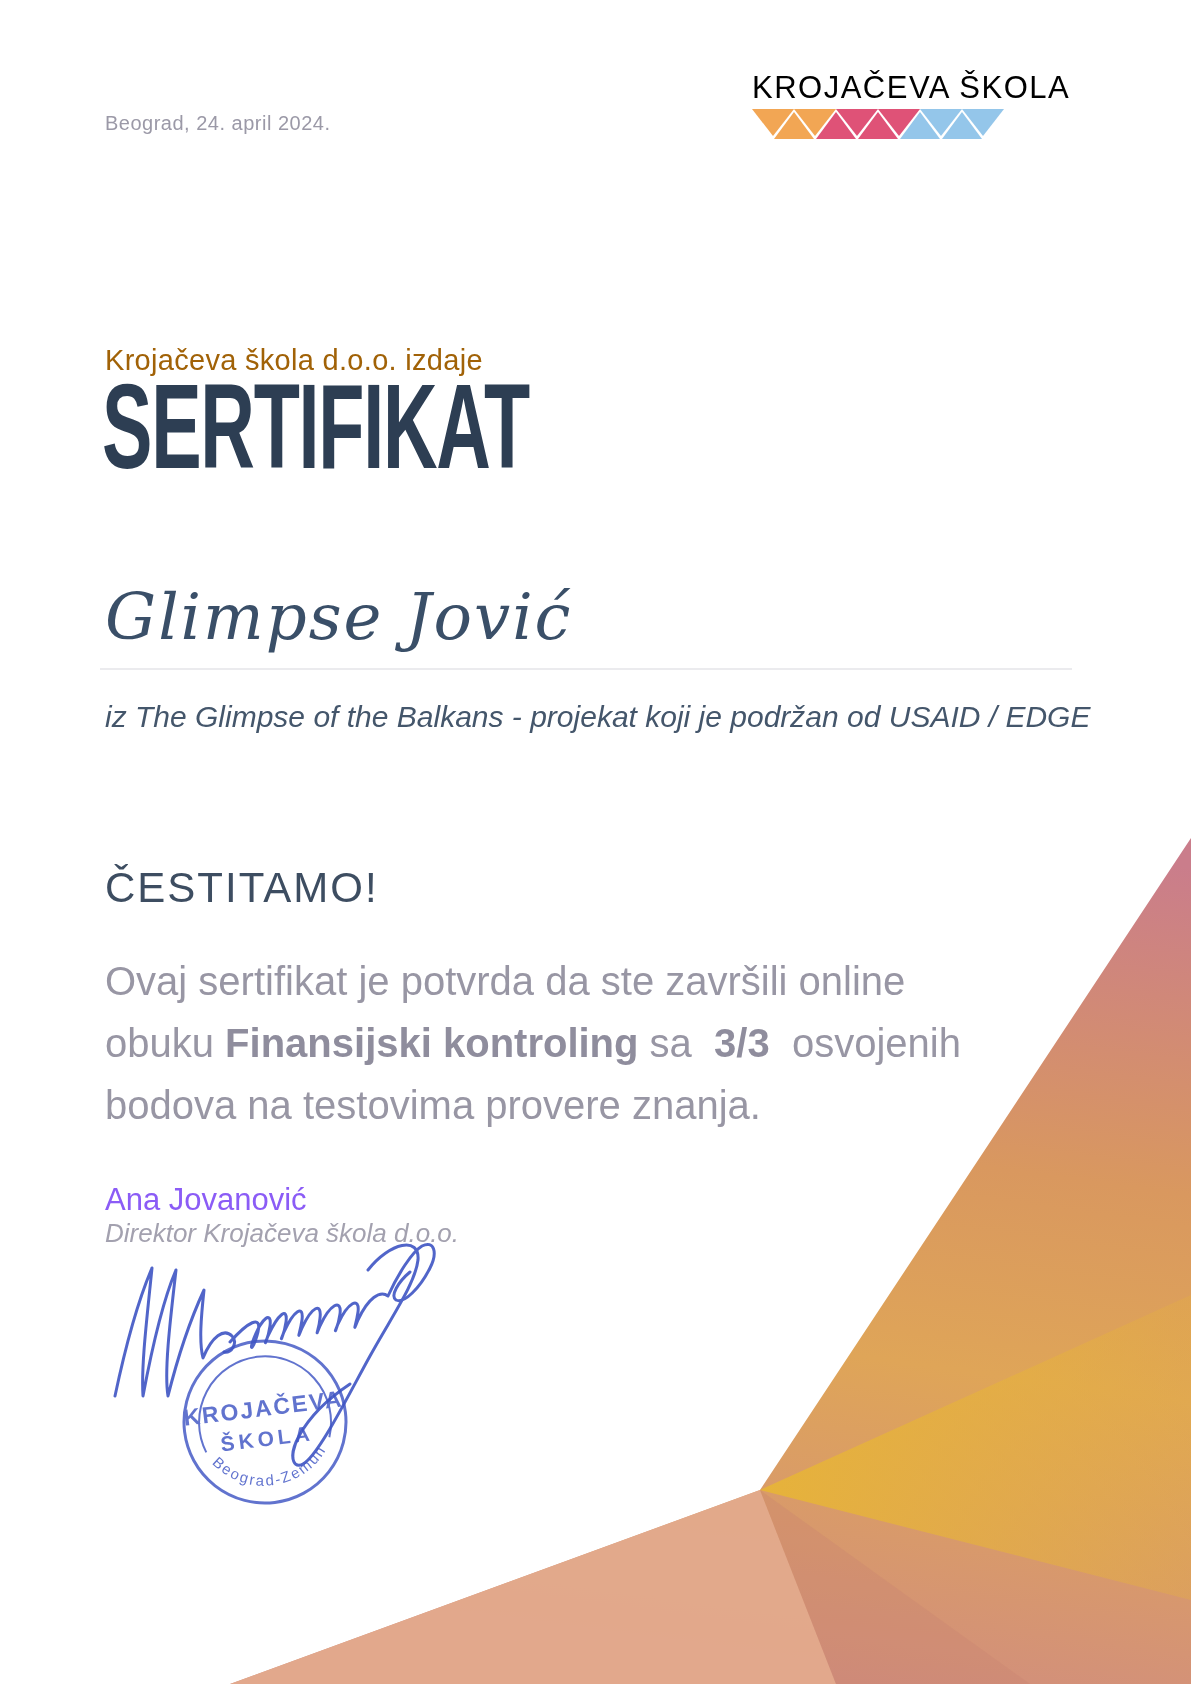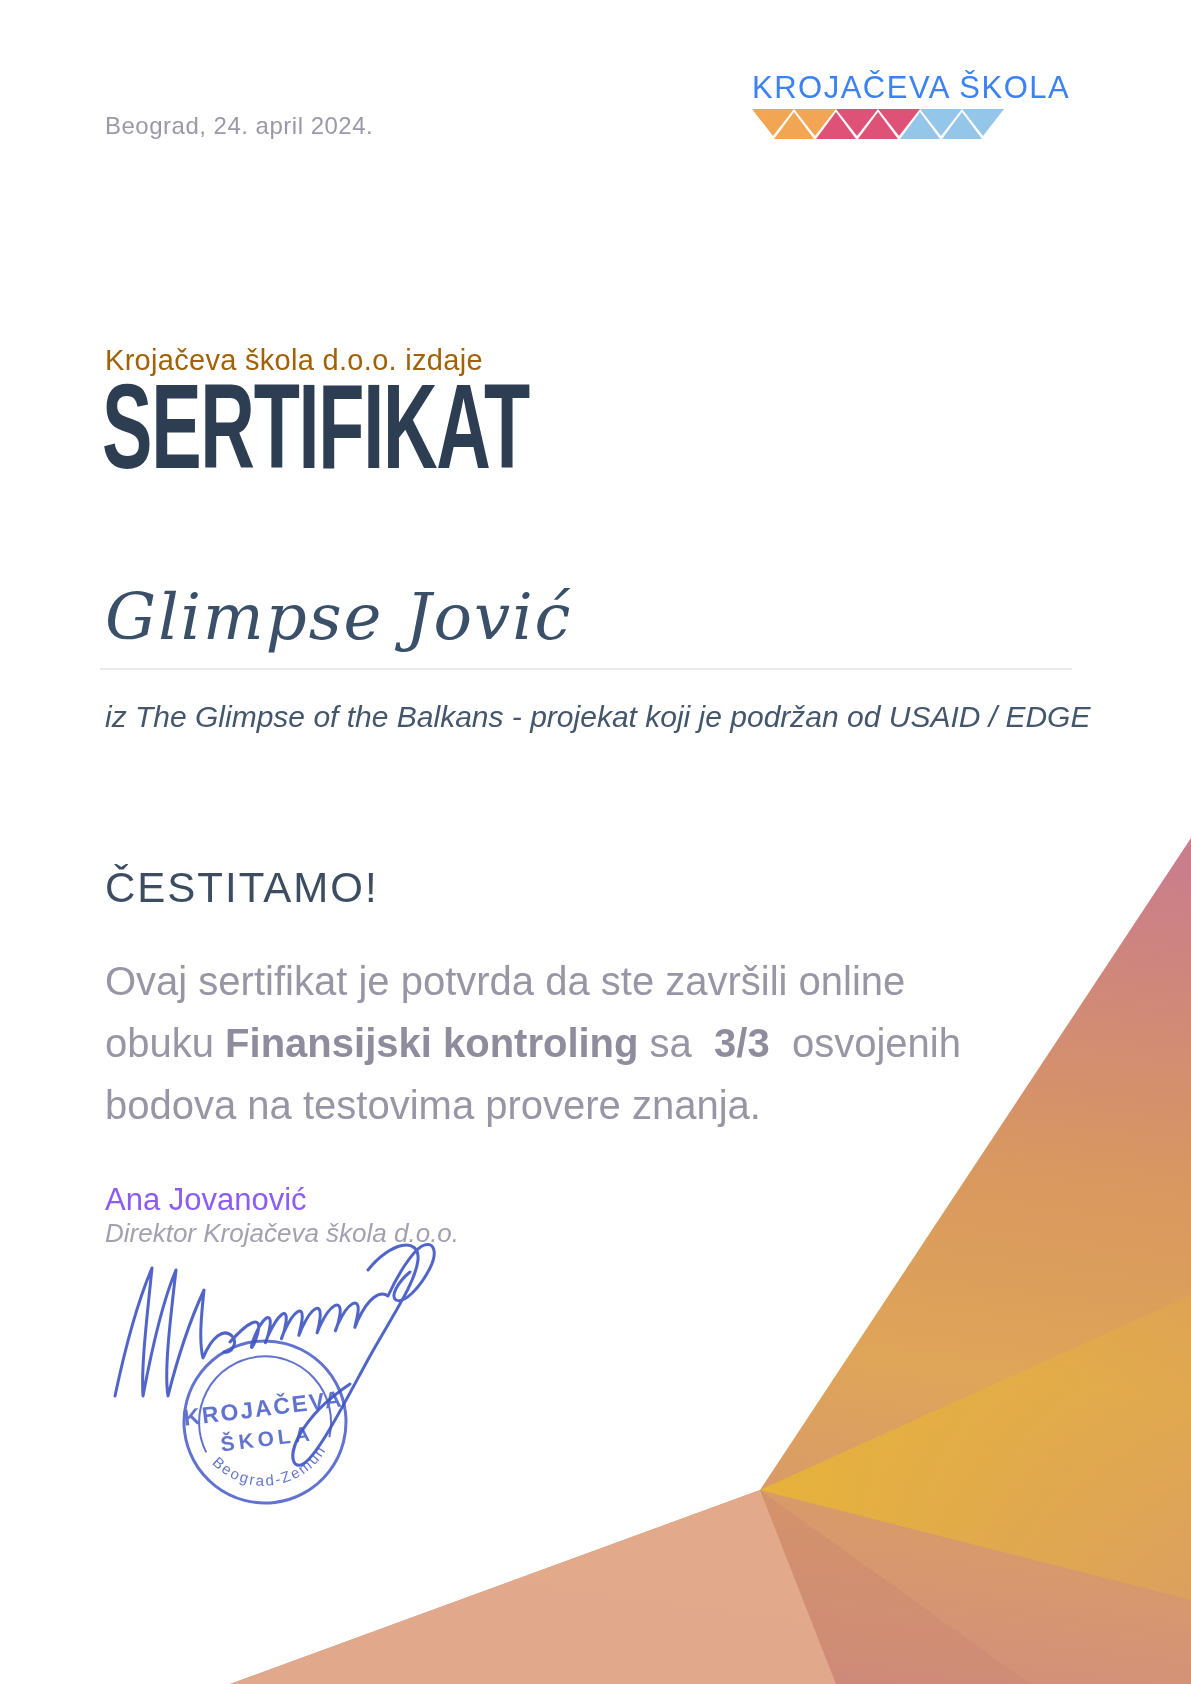--- a/index.html
+++ b/index.html
@@ -8,22 +8,22 @@
     width:1191px;height:1684px;
     background:#ffffff;
     overflow:hidden;
     font-family:"Liberation Sans",sans-serif;
   }
   .abs{position:absolute;}
   svg.bg-art{position:absolute;left:0;top:0;z-index:0;}
   svg.overlay{position:absolute;left:0;top:0;z-index:2;}
   .content{position:absolute;left:0;top:0;width:100%;height:100%;z-index:1;}
 
-  .date{left:105px;top:112px;font-size:24px;color:#9b99a7;letter-spacing:.5px;}
-  .logo-text{left:752px;top:70px;font-size:31px;color:#3b82f6;letter-spacing:1.5px;white-space:nowrap;}
+  .date{left:105px;top:112px;font-size:20px;color:#9b99a7;letter-spacing:.5px;}
+  .logo-text{left:752px;top:70px;font-size:31px;color:#000000;letter-spacing:1.5px;white-space:nowrap;}
   .logo-band{left:752px;top:109px;}
 
   .issuer{left:105px;top:344px;font-size:29px;color:#a16207;letter-spacing:.3px;}
   .title{
     left:102px;top:366px;
     font-size:120px;font-weight:bold;line-height:1;
     color:#2d3e53;letter-spacing:-2px;
     transform:scaleX(.63);transform-origin:left top;
     white-space:nowrap;
   }

